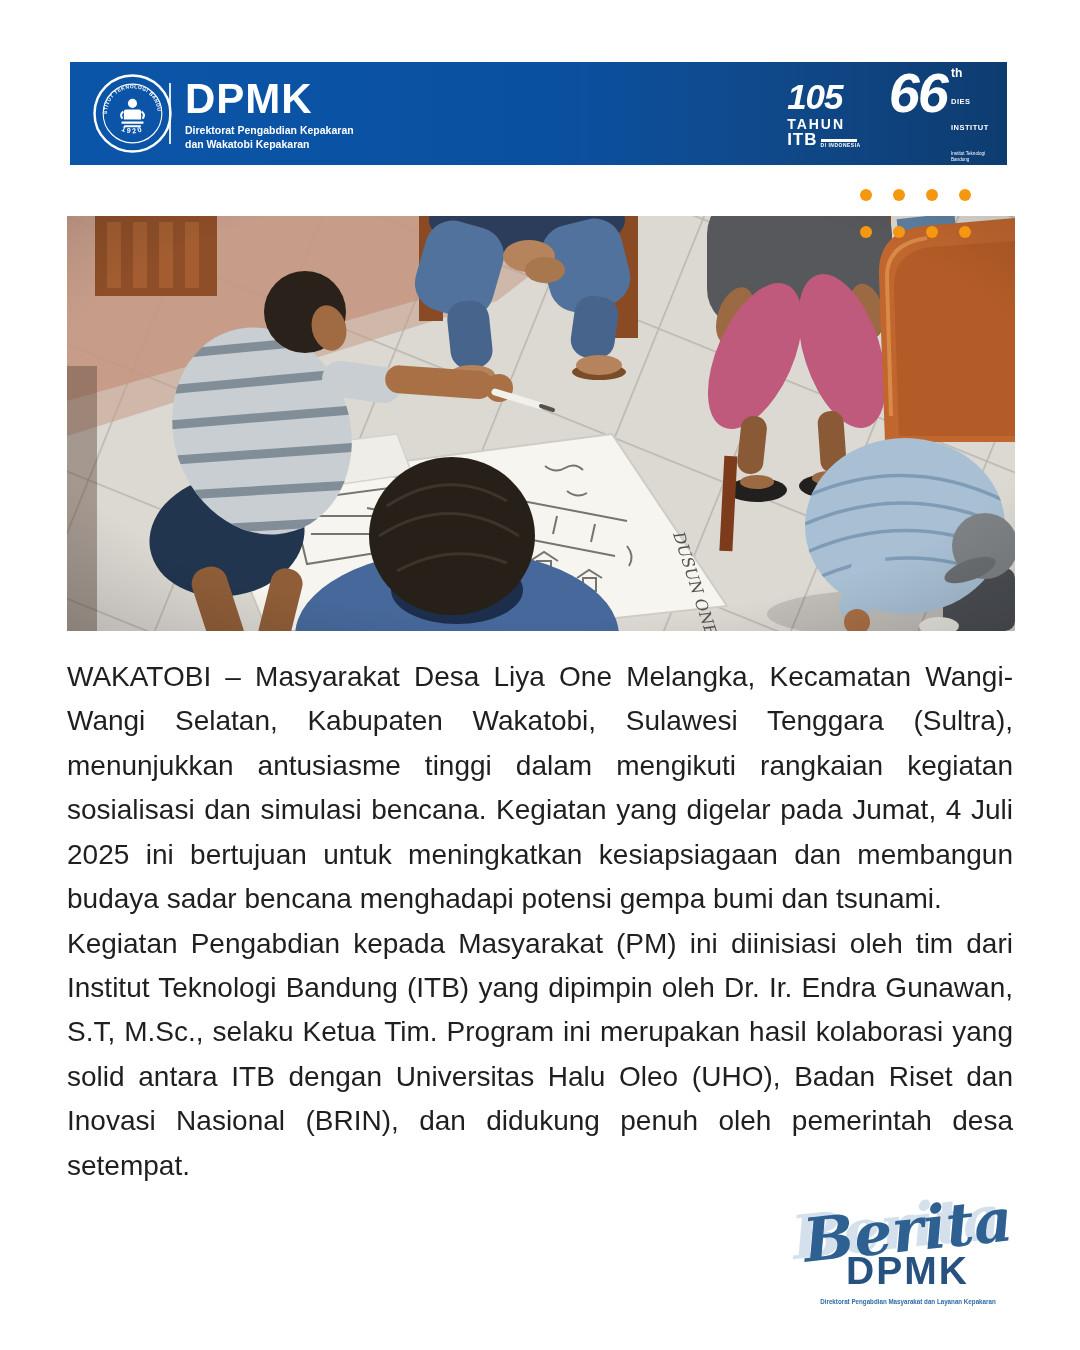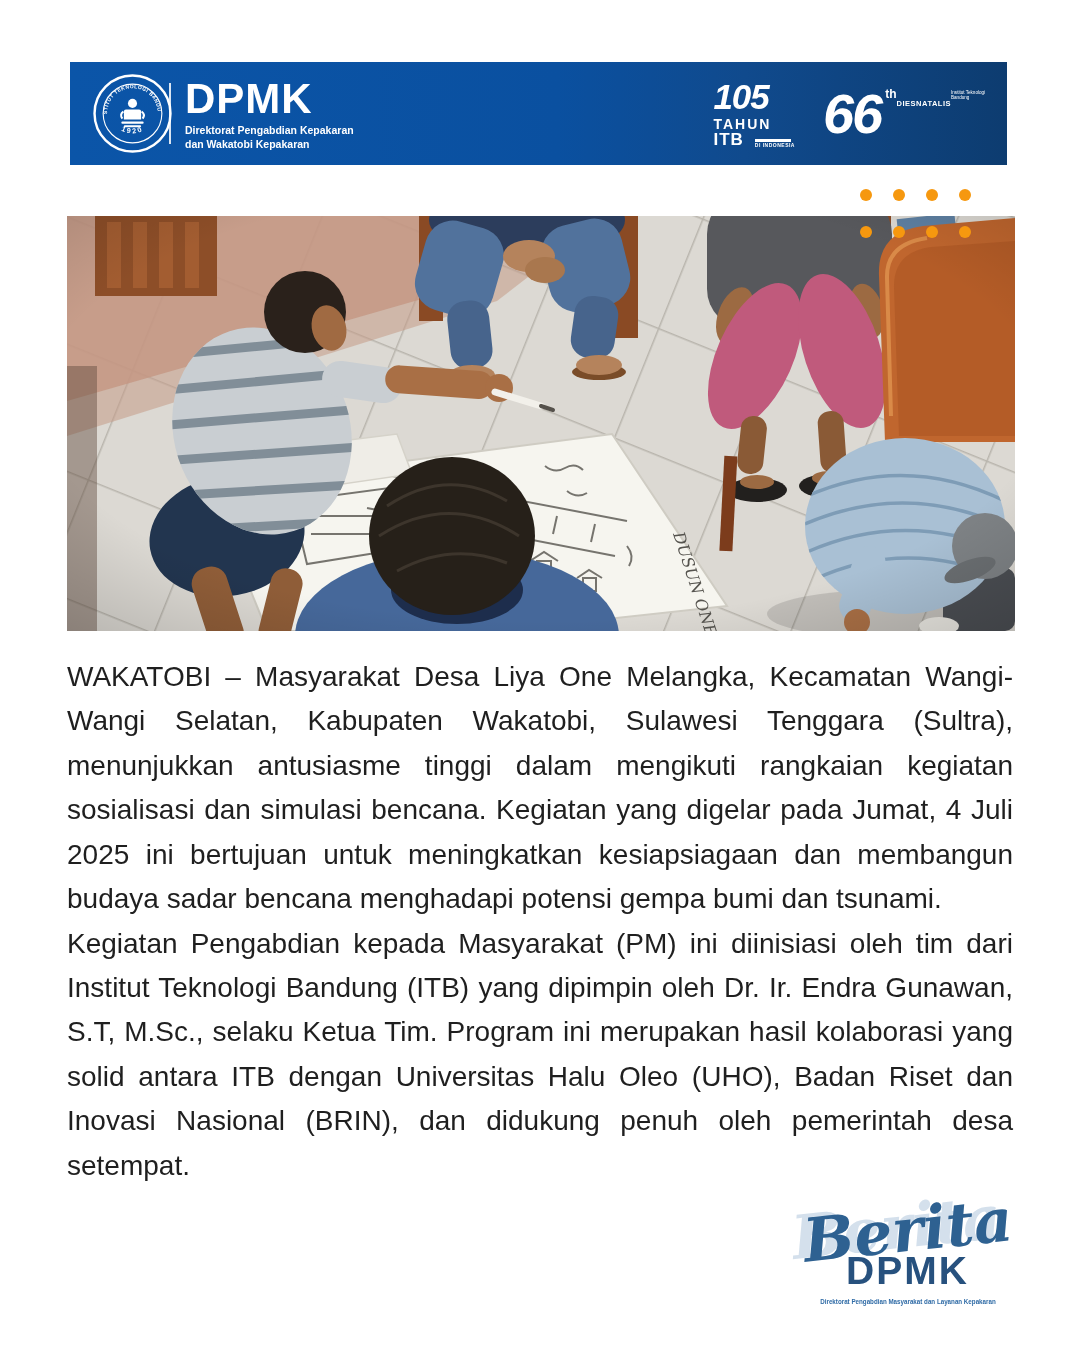--- a/index.html
+++ b/index.html
@@ -12,31 +12,31 @@
   .seal{position:absolute;left:22px;top:11px;width:81px;height:81px;}
   .hdr-divider{position:absolute;left:99px;top:21px;width:2px;height:61px;background:rgba(255,255,255,.85);}
   .hdr-title{position:absolute;left:115px;top:16px;color:#fff;}
   .hdr-acronym{font-size:42px;font-weight:800;letter-spacing:1px;line-height:1;}
   .hdr-sub{margin-top:4px;font-size:10.5px;font-weight:700;line-height:1.3;}
 
   .hdr-logos{position:absolute;right:16px;top:0;height:100%;display:flex;align-items:center;gap:28px;color:#fff;}
   .logo105{display:flex;flex-direction:column;align-items:flex-start;line-height:1;}
   .logo105 .num{font-size:35px;font-weight:800;letter-spacing:-1px;font-style:italic;}
   .logo105 .tahun{font-size:14px;font-weight:800;letter-spacing:2px;margin-top:3px;}
-  .logo105 .row{display:flex;align-items:flex-end;gap:11px;}
+  .logo105 .row{display:flex;align-items:flex-end;gap:3px;}
   .logo105 .itb{font-size:17px;font-weight:800;letter-spacing:1px;}
   .logo105 .tiny{display:flex;flex-direction:column;gap:1px;}
   .logo105 .tinybar{width:36px;height:3px;background:#fff;}
   .logo105 .tinytxt{font-size:5px;font-weight:800;letter-spacing:.5px;}
 
   .logo66{display:flex;align-items:flex-start;gap:4px;line-height:1;}
   .logo66 .num{font-size:56px;font-weight:800;font-style:italic;letter-spacing:-2px;}
-  .logo66 .col{display:flex;flex-direction:row;margin-top:2px;}
+  .logo66 .col{display:flex;flex-direction:column;margin-top:2px;gap:17px;}
   .logo66 .th{font-size:12px;font-weight:800;}
-  .logo66 .dies{font-size:7.5px;font-weight:800;letter-spacing:.5px;margin-top:12px;text-align:right;}
+  .logo66 .dies{font-size:7.5px;font-weight:800;letter-spacing:.5px;margin-top:2px;}
   .logo66 .inst{font-size:4.6px;font-weight:400;margin-top:2px;width:40px;line-height:1.3;}
 
   .logoDik{display:flex;flex-direction:column;align-items:center;line-height:1.15;}
   .logoDik .t1{font-size:12.5px;font-weight:800;letter-spacing:.5px;margin-top:2px;}
   .logoDik .t2{font-size:12.5px;font-weight:800;letter-spacing:1.5px;}
 
   
   .dots{position:absolute;left:860px;top:189px;display:grid;grid-template-columns:repeat(4,12px);
         grid-column-gap:21px;grid-row-gap:25px;z-index:5;}
   .dot{width:12px;height:12px;border-radius:50%;background:#F6980F;}
@@ -111,21 +111,21 @@
             <div class="tinytxt">DI INDONESIA</div>
           </div>
         </div>
       </div>
 
       <div class="logo66">
         <div class="num">66</div>
         <div class="col">
           <div class="th">th</div>
           <div class="dies">DIES</div>
-          <div class="dies">NATALIS</div>
+          <div class="dies">INSTITUT</div>
           <div class="inst">Institut Teknologi Bandung</div>
         </div>
       </div>
 
 
     </div>
   </div>
 
   <div class="dots">
     <div class="dot"></div>

